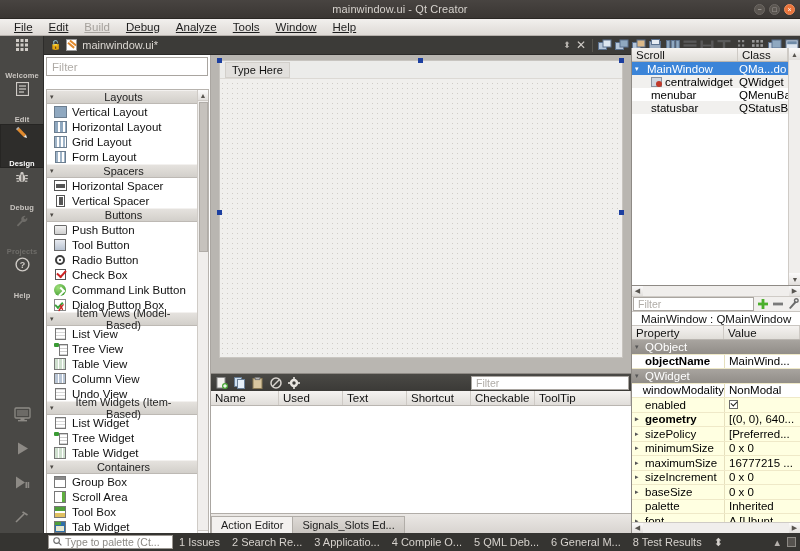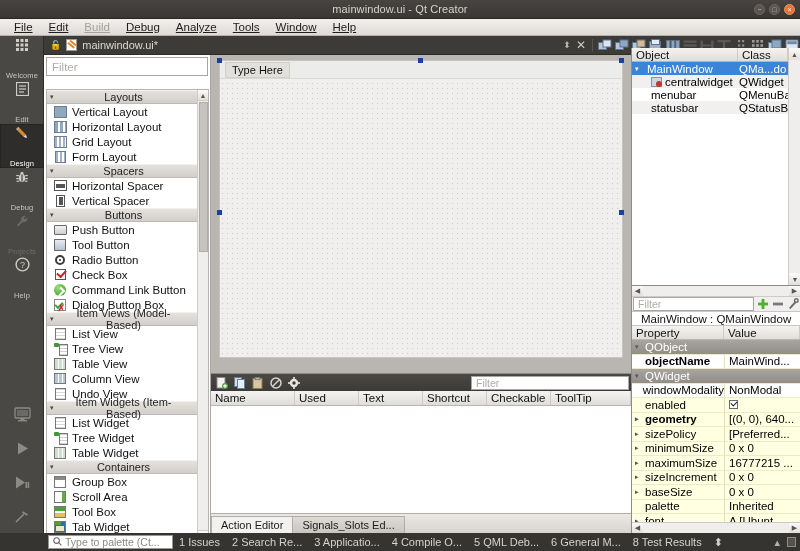--- a/index.html
+++ b/index.html
@@ -37,21 +37,21 @@
   .menuitem.disabled{ color:#a5a19c; }
   .menuitem u{ text-decoration:underline; }
 
   
   .modebar{
     position:absolute; left:0; top:36px; width:44px; height:497px;
     background:#494845; border-right:1px solid #2d2c2a;
   }
   .mode{
     width:44px; height:44px; display:flex; flex-direction:column;
-    align-items:center; justify-content:center; gap:18px; color:#c9c5c0; cursor:default;
+    align-items:center; justify-content:center; gap:18px; color:#c9c5c0; cursor:default;font-weight:bold;
   }
   .mode.active{ background:#2e2d2b; color:#fff; box-shadow: inset 0 0 0 1px #262523;}
   .mode.dim{ color:#6e6c68; }
   .mode .lbl{ font-size:7.5px; letter-spacing:.1px; }
   .mode .ico{ height:18px; display:flex; align-items:center; justify-content:center; }
   .runbar{ position:absolute; left:0; bottom:0; width:44px; }
   .runbtn{ height:34px; display:flex; align-items:center; justify-content:center; color:#8d8a85;}
 
   
   .tabstrip{
@@ -736,39 +736,39 @@
               <rect x="5.2" y="0" width="1.6" height="2.4"></rect>
               <rect x="5.2" y="9.6" width="1.6" height="2.4"></rect>
               <rect x="0" y="5.2" width="2.4" height="1.6"></rect>
               <rect x="9.6" y="5.2" width="2.4" height="1.6"></rect>
             </g>
           </svg>
       </span>
       <span class="afilter">Filter</span>
     </div>
     <div class="ahead">
-      <div style="width:84px">Name</div>
+      <div style="width:68px">Name</div>
       <div style="width:64px">Used</div>
       <div style="width:64px">Text</div>
       <div style="width:64px">Shortcut</div>
       <div style="width:64px">Checkable</div>
       <div style="flex:1">ToolTip</div>
     </div>
     <div class="abody"></div>
   </div>
 
   <div class="panetabs">
     <div class="ptab active">Action Editor</div>
     <div class="ptab">Signals_Slots Ed...</div>
   </div>
 
   <div class="objinsp">
     <div style="position:absolute; left:0; top:0; right:12px; bottom:0;">
       <div class="tblhead">
-        <div style="width:106px">Object</div>
+        <div style="width:106px">Scroll</div>
         <div style="flex:1">Class</div>
       </div>
       <div class="orow sel">
         <span class="c1">
             <span class="tw2">▾</span>
             <span>MainWindow</span>
           </span>
         <span class="c2">QMa...do</span>
       </div>
       <div class="orow alt">

